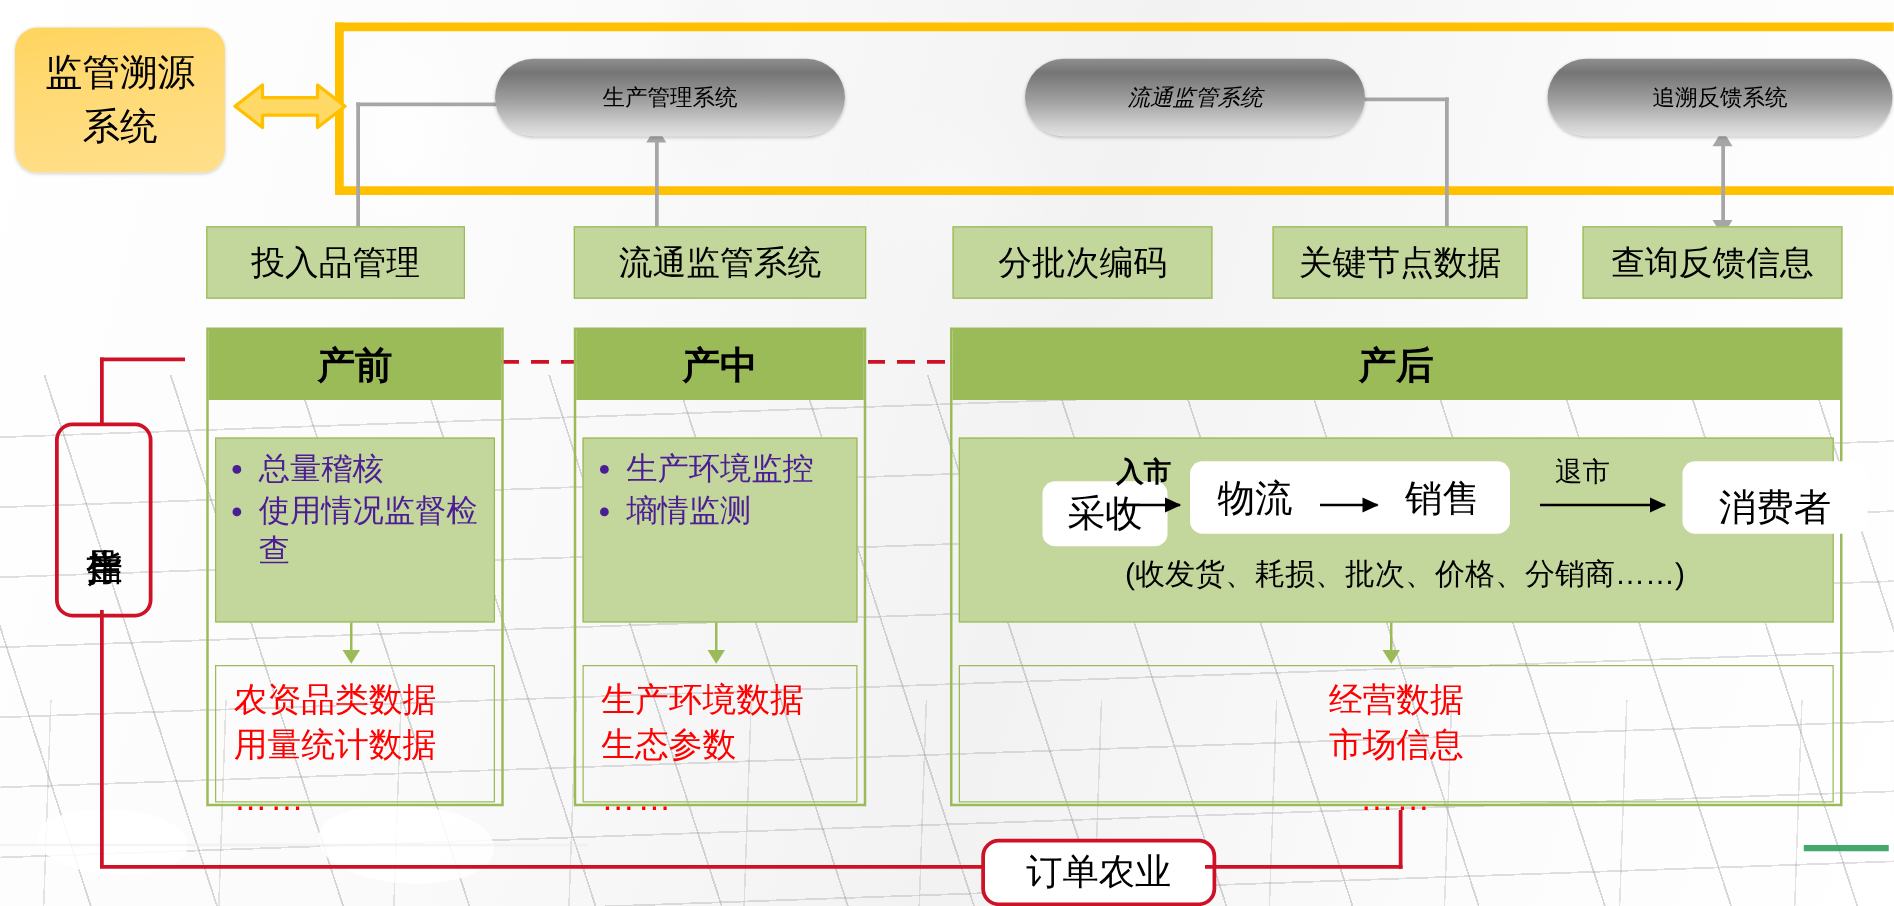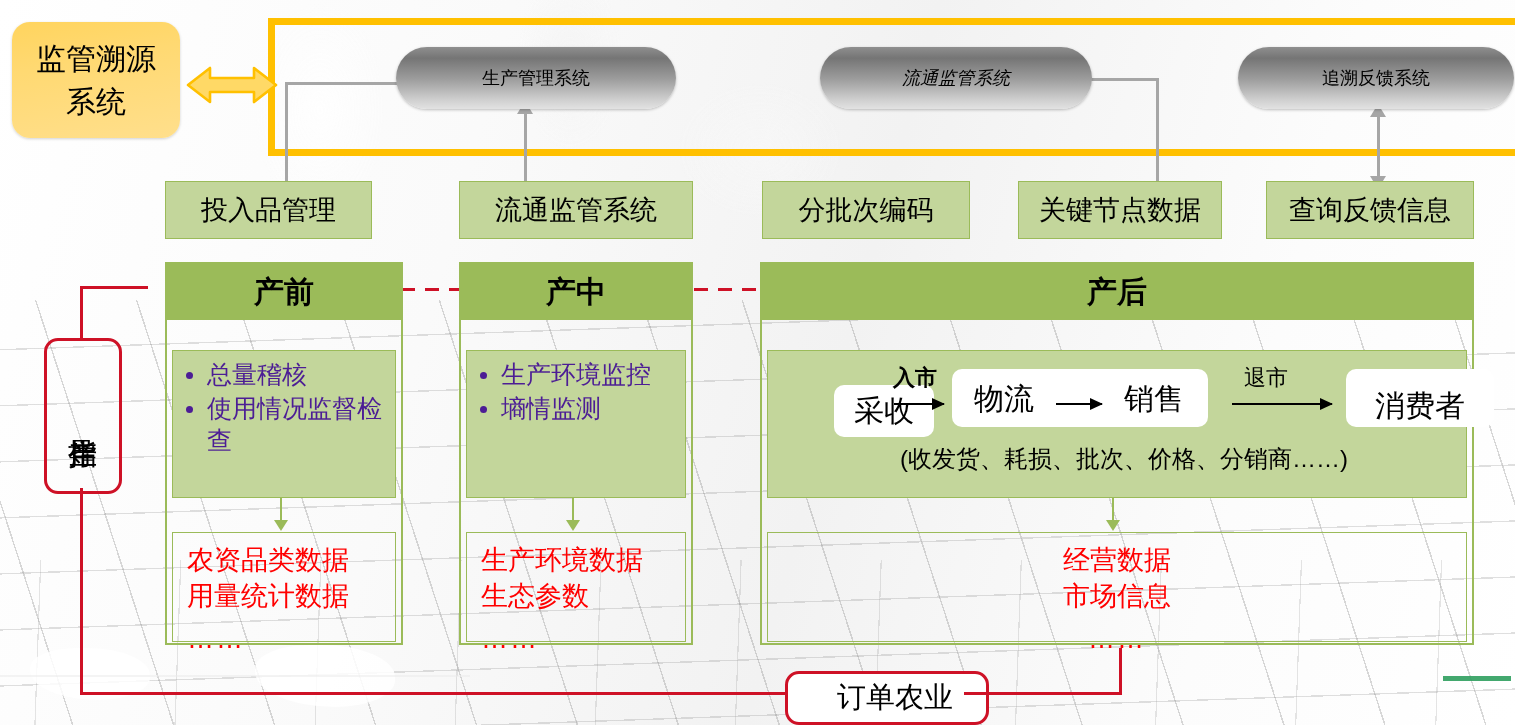--- a/index.html
+++ b/index.html
@@ -162,21 +162,21 @@
     display:flex;align-items:center;justify-content:center;
   }
   .guide-box span{
     font-size:29px;color:#000;line-height:1.12;
     writing-mode:vertical-rl;text-orientation:upright;
   }
   .order-box{
     position:absolute;left:785px;top:671px;width:182px;height:48px;
     border:3px solid #ce1126;border-radius:14px;background:#ffffff;
     display:flex;align-items:center;justify-content:center;
-    font-size:29px;color:#000;padding-left:16px;
+    font-size:29px;color:#000;
   }
 
   
   .yarrow{position:absolute;left:186px;top:62px;width:92px;height:46px;}
 </style>
 </head>
 <body>
 
 <div id="stage">
 

